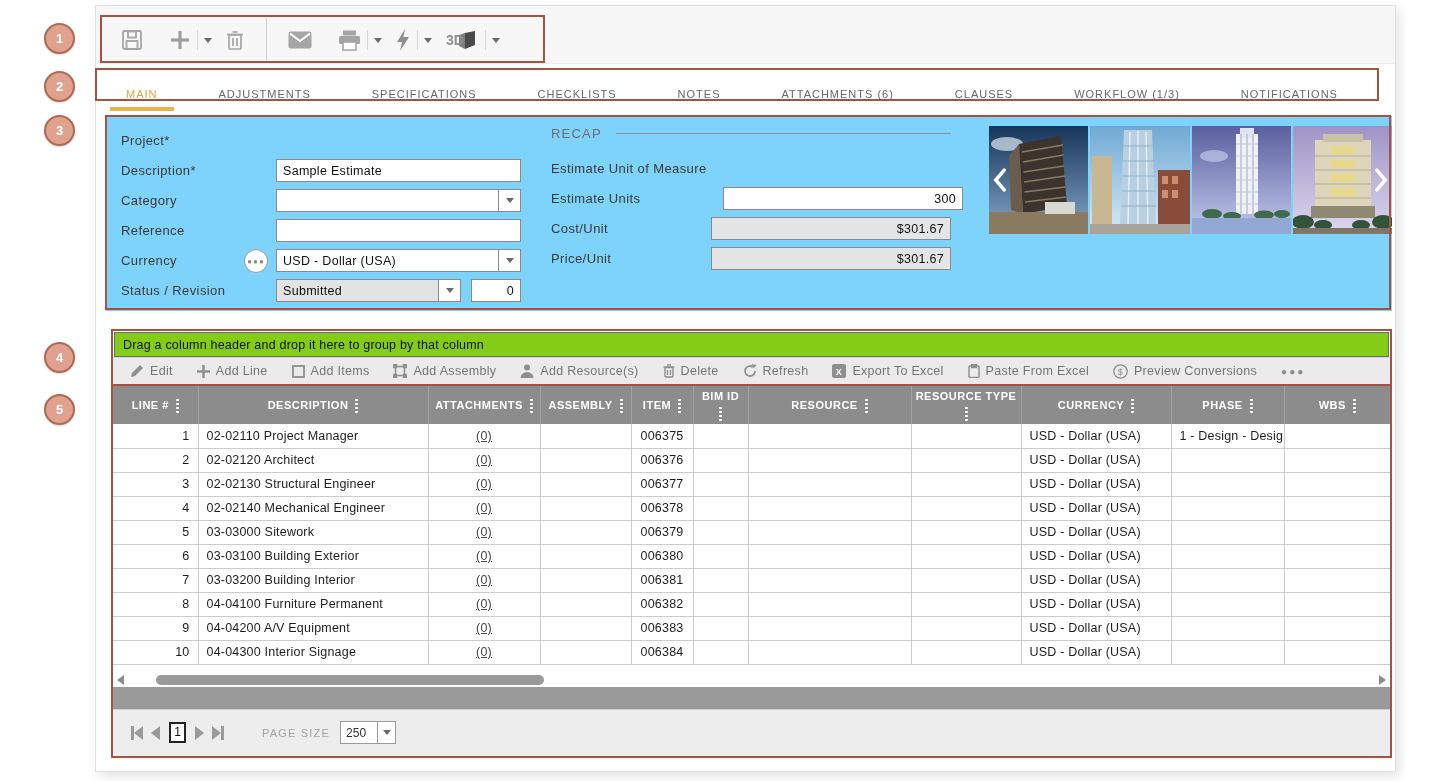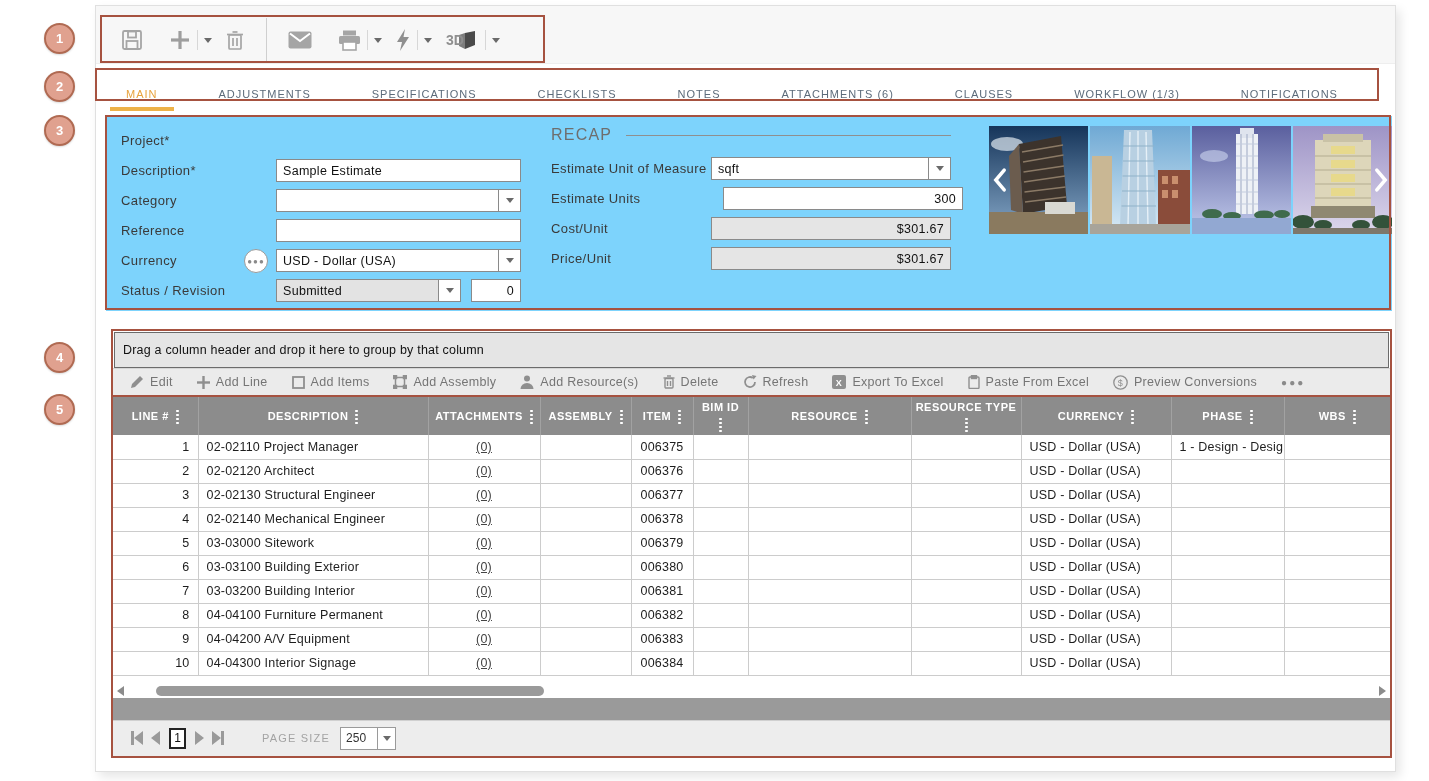--- a/index.html
+++ b/index.html
@@ -43,34 +43,34 @@
   .selwrap{position:absolute;display:flex;height:23px;}
   .sel-text{flex:1;border:1px solid #8a8a8a;border-right:none;background:#fff;font-size:12.5px;
     color:#111;display:flex;align-items:center;padding:0 6px;letter-spacing:.3px;overflow:hidden;white-space:nowrap;}
   .sel-text.gray{background:#e3e3e3;}
   .sel-btn{width:23px;border:1px solid #8a8a8a;background:#fff;display:flex;align-items:center;
     justify-content:center;cursor:pointer;padding:0;}
   .dots-btn{position:absolute;width:24px;height:24px;border-radius:50%;border:1px solid #9a9a9a;
     background:#fff;color:#8a8a8a;font-size:8px;letter-spacing:1px;display:flex;align-items:center;
     justify-content:center;cursor:pointer;padding:0;}
   .recap-head{position:absolute;left:445px;top:10px;display:flex;align-items:center;width:400px;}
-  .recap-title{font-size:16px;color:#6e6e6e;letter-spacing:1.2px;}
+  .recap-title{font-size:13px;color:#6e6e6e;letter-spacing:1.2px;}
   .recap-line{flex:1;height:1px;background:#8f8f8f;margin-left:14px;}
 
   
   .carousel{position:absolute;left:883px;top:10px;width:403px;height:108px;display:flex;gap:2px;}
   .carousel .ph{flex:1;overflow:hidden;}
   .car-arrow{position:absolute;top:0;bottom:0;width:26px;display:flex;align-items:center;
     justify-content:center;cursor:pointer;background:none;border:none;z-index:5;}
   .car-arrow.left{left:-2px;} .car-arrow.right{right:-2px;}
 
   
   .gridsec{position:absolute;left:15px;top:323px;width:1281px;height:429px;border:2px solid #a65240;
     background:#fff;display:flex;flex-direction:column;}
-  .groupbar{margin:1px 1px 0 1px;border:1px solid #6b6b6b;background:#e5e5e5;height:36px;
+  .groupbar{margin:1px 1px 0 1px;border:1px solid #6b6b6b;background:#84cc16;height:25px;
     display:flex;align-items:center;padding:0 8px;font-size:12.5px;color:#111;letter-spacing:.2px;}
   .actionbar{background:#ebebeb;border-top:1px solid #d5d5d5;border-bottom:2px solid #a65240;
     height:29px;display:flex;align-items:center;padding:0 6px;gap:2px;}
   .act{background:none;border:none;display:flex;align-items:center;gap:6px;padding:0 11px;
     height:26px;font-size:12.5px;color:#757575;letter-spacing:.3px;cursor:pointer;font-family:inherit;white-space:nowrap;}
   .act svg{flex:0 0 auto;}
   .more-dots{color:#8a8a8a;font-size:10px;letter-spacing:2px;}
 
   
   table.grid{border-collapse:collapse;table-layout:fixed;width:100%;}
@@ -236,26 +236,20 @@
           <span class="caret-tri"></span>
         </button>
     </div>
     <input class="inp num" style="position: absolute; left: 365px; top: 163px; width: 50px;" value="0">
 
     <div class="recap-head">
       <span class="recap-title">RECAP</span>
       <span class="recap-line"></span>
     </div>
     <span class="f-label" style="left:445px;top:45px">Estimate Unit of Measure</span>
-    <div class="selwrap" style="left:605px;top:41px;width:240px">
-      <span class="sel-text">sqft</span>
-      <button class="sel-btn">
-          <span class="caret-tri"></span>
-        </button>
-    </div>
     <span class="f-label" style="left:445px;top:75px">Estimate Units</span>
     <input class="inp num" style="position: absolute; left: 605px; top: 71px; width: 240px; margin-left: 12px;" value="300">
     <span class="f-label" style="left:445px;top:105px">Cost/Unit</span>
     <input class="inp num gray" readonly="" style="position: absolute; left: 605px; top: 101px; width: 240px;" value="$301.67">
     <span class="f-label" style="left:445px;top:135px">Price/Unit</span>
     <input class="inp num gray" readonly="" style="position: absolute; left: 605px; top: 131px; width: 240px;" value="$301.67">
 
     <div class="carousel">
       <button class="car-arrow left">
         <svg width="20" height="34" viewBox="0 0 20 34">

